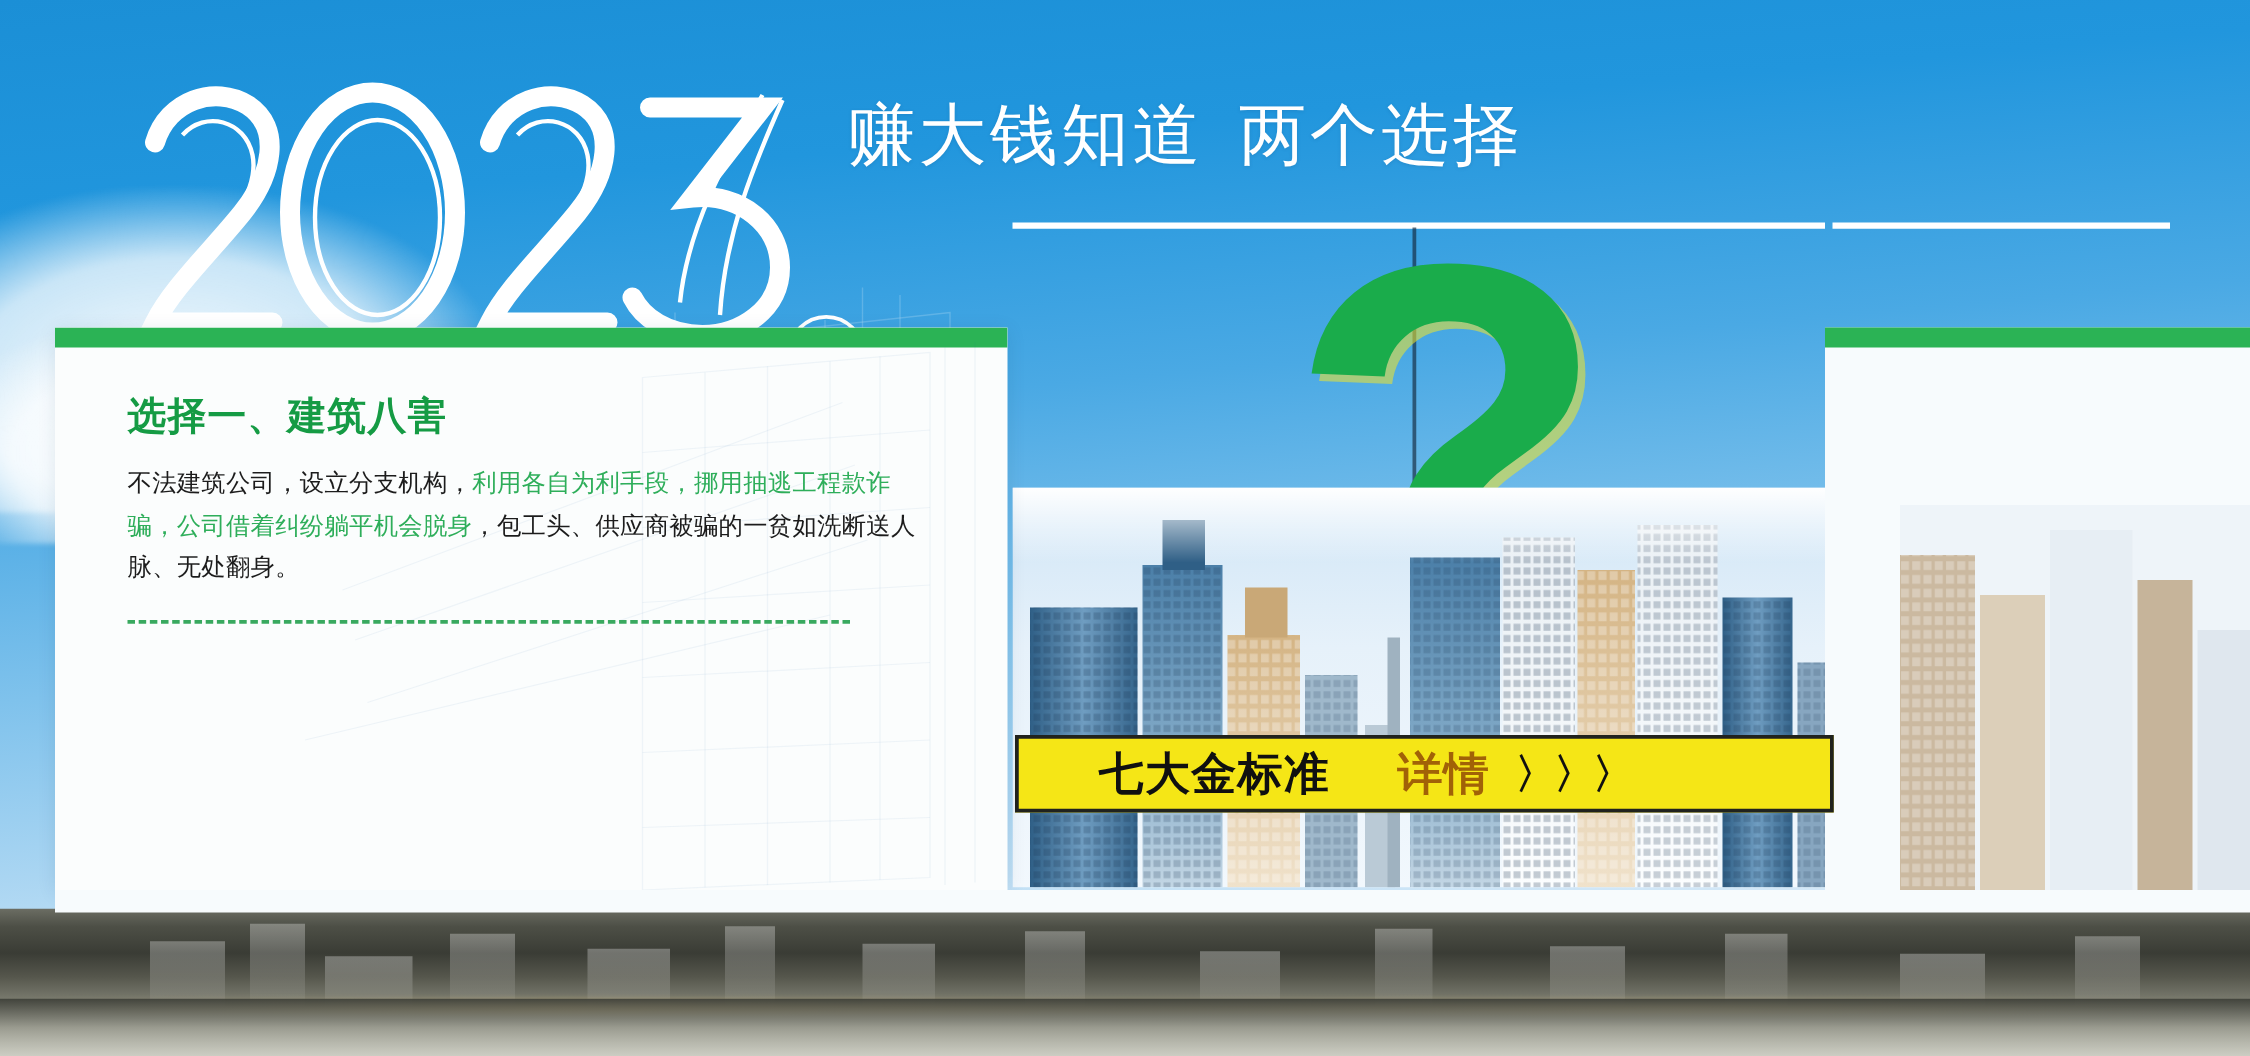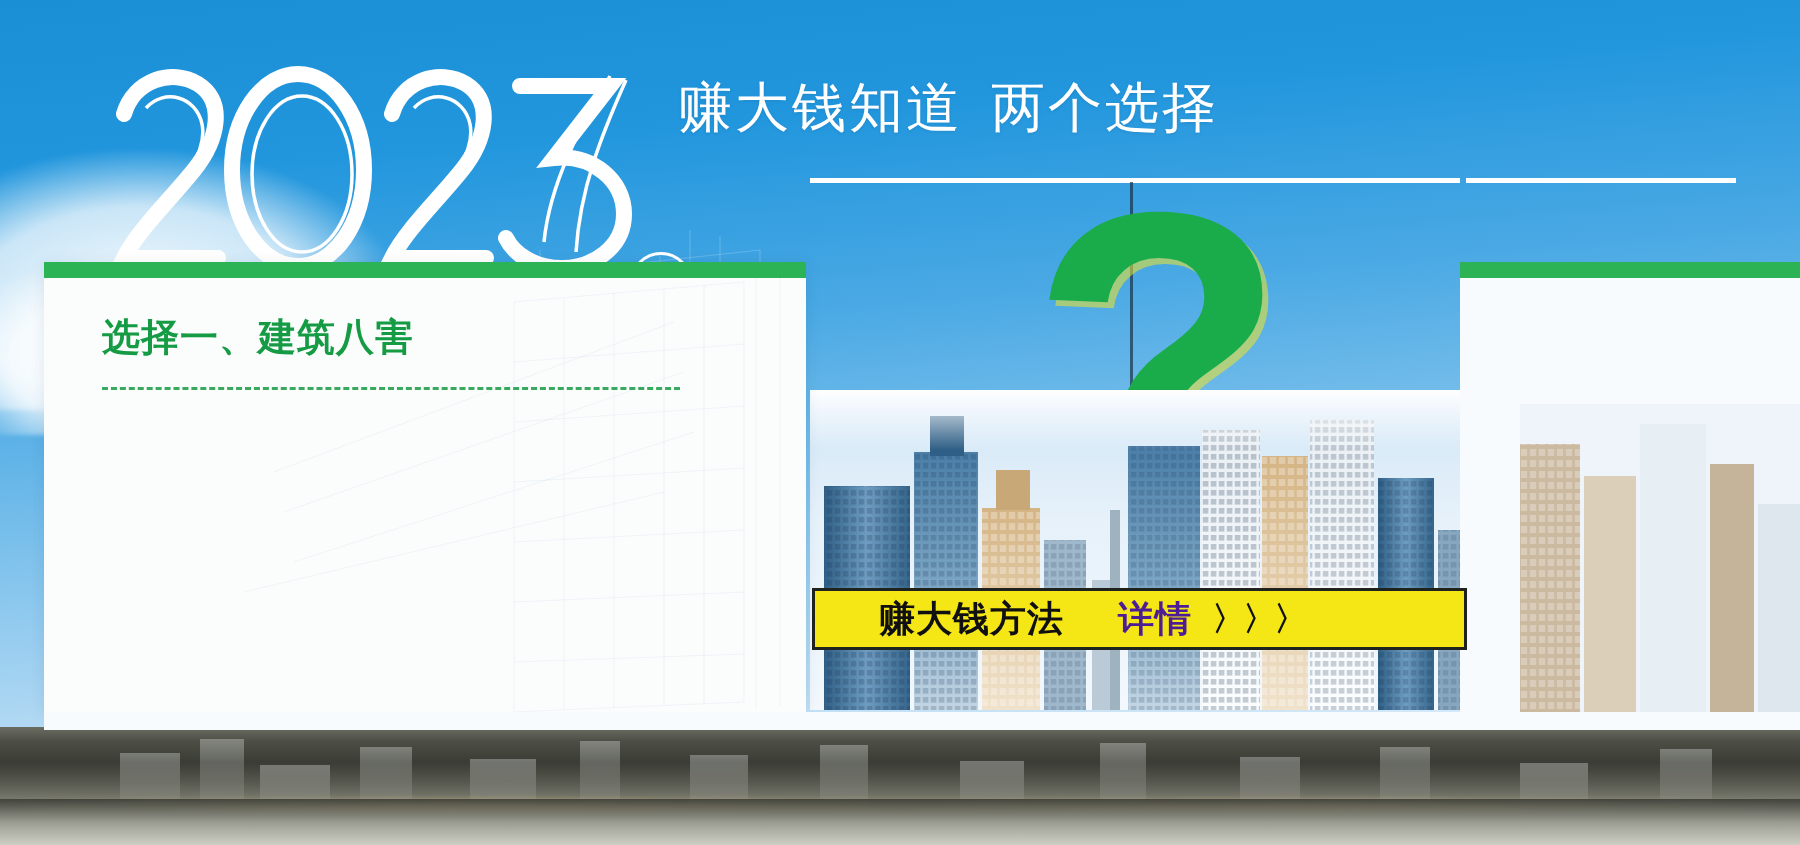--- a/index.html
+++ b/index.html
@@ -164,21 +164,21 @@
     gap: 54px;
     z-index: 7;
   }
   .cta-main {
     color: #101010;
     font-size: 36px;
     font-weight: 700;
     letter-spacing: 1px;
   }
   .cta-link {
-    color: #4c1d95;
+    color: #a16207;
     font-size: 36px;
     font-weight: 700;
     letter-spacing: 1px;
   }
   .cta-chevrons {
     color: #101010;
     font-size: 33px;
     font-weight: 700;
     letter-spacing: -2px;
     margin-left: -34px;
@@ -202,21 +202,21 @@
     position: absolute; inset: 0;
     pointer-events: none;
     opacity: .5;
   }
   .card-inner {
     position: relative;
     padding: 50px 58px 0 58px;
   }
   .sec-title {
     color: #159b44;
-    font-size: 38px;
+    font-size: 31px;
     font-weight: 700;
     letter-spacing: 1px;
     margin-bottom: 17px;
   }
   .sec-body {
     font-size: 19.5px;
     line-height: 1.72;
     color: #1c1c1c;
     letter-spacing: .2px;
     max-width: 660px;
@@ -409,21 +409,21 @@
       <rect x="880" y="104" width="48" height="216" fill="url(#gWhite)"></rect>
       <rect x="880" y="104" width="48" height="216" fill="url(#pWinD)" opacity=".45"></rect>
 
       <rect x="932" y="146" width="58" height="174" fill="url(#gBrick)"></rect>
       <rect x="932" y="146" width="58" height="174" fill="url(#pWin)" opacity=".7"></rect>
     </svg>
     <div class="mask-top"></div>
   </div>
 
   <div class="cta">
-    <span class="cta-main">赚大钱方法</span>
+    <span class="cta-main">七大金标准</span>
     <span class="cta-link">详情</span>
     <span class="cta-chevrons">〉〉〉</span>
   </div>
 
   <div class="white-right-panel"></div>
   <div class="green-right-strip"></div>
   <div class="right-photo">
     <svg width="280" height="308" viewBox="0 0 280 308" preserveAspectRatio="none">
       <rect width="280" height="308" fill="#eef4f9"></rect>
       <rect x="0" y="40" width="60" height="268" fill="#cbb9a0"></rect>
@@ -457,20 +457,21 @@
           <path d="M230 210 L630 60"></path>
         <path d="M712 16 L712 446"></path>
           <path d="M736 12 L736 444"></path>
       </g>
     </svg>
 
     <div class="card-inner">
 
       <div>
         <div class="sec-title">选择一、建筑八害</div>
+        <div class="sec-body"><span>不法建筑公司，设立分支机构，</span><span class="hi">利用各自为利手段，挪用抽逃工程款诈骗，公司借着纠纷躺平机会脱身</span><span>，包工头、供应商被骗的一贫如洗断送人脉、无处翻身。</span></div>
       </div>
 
       <div class="dashes"></div>
 
     </div>
   </div>
 
   <div class="lower-white"></div>
 
   <div class="bottom-strip">

